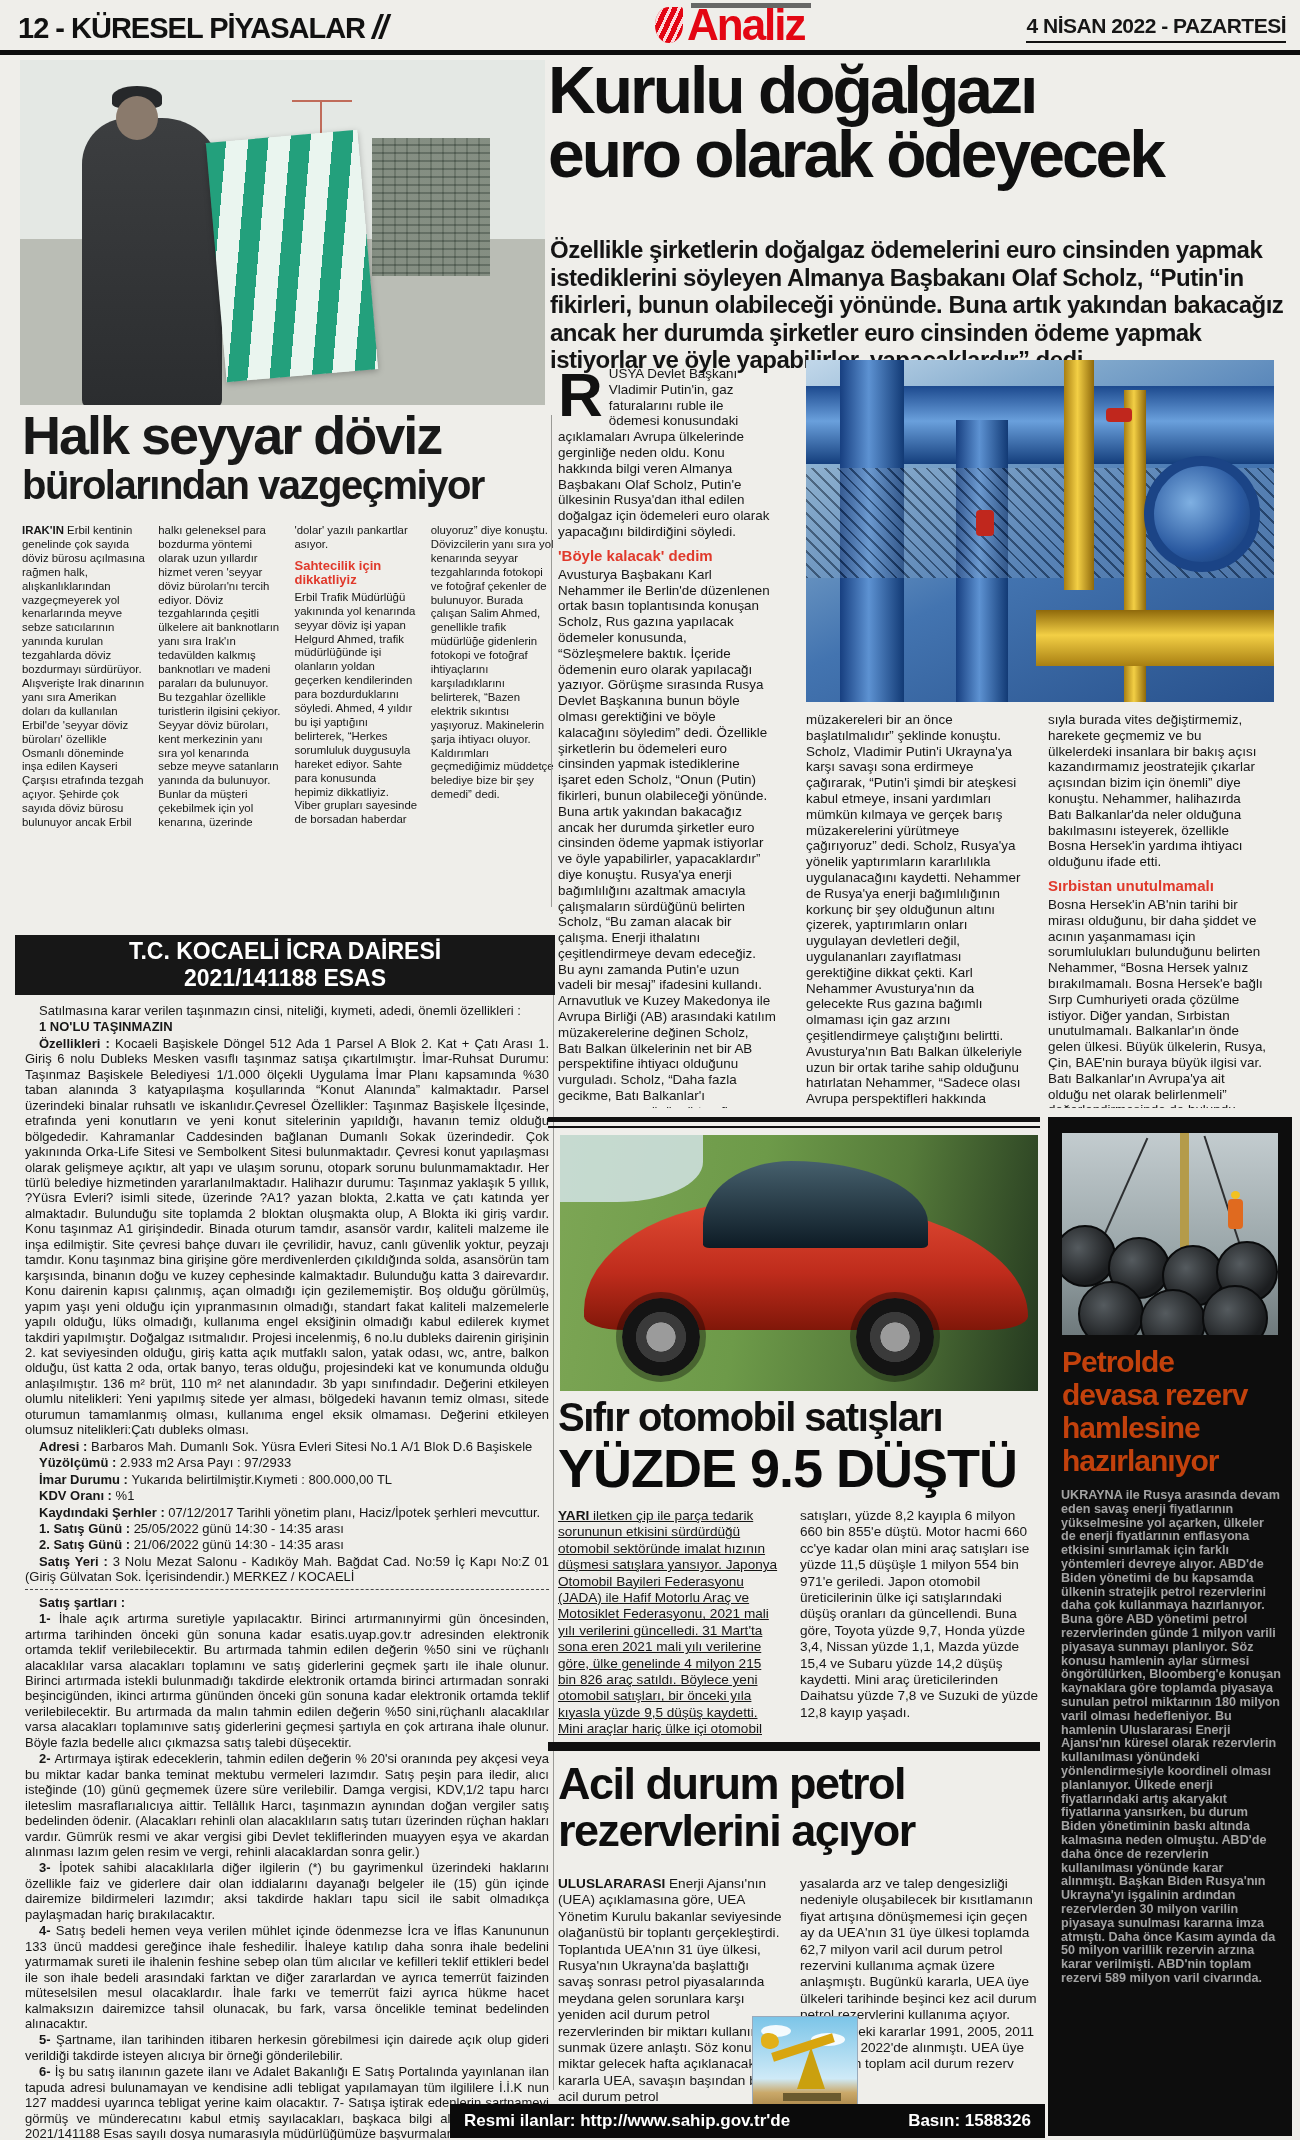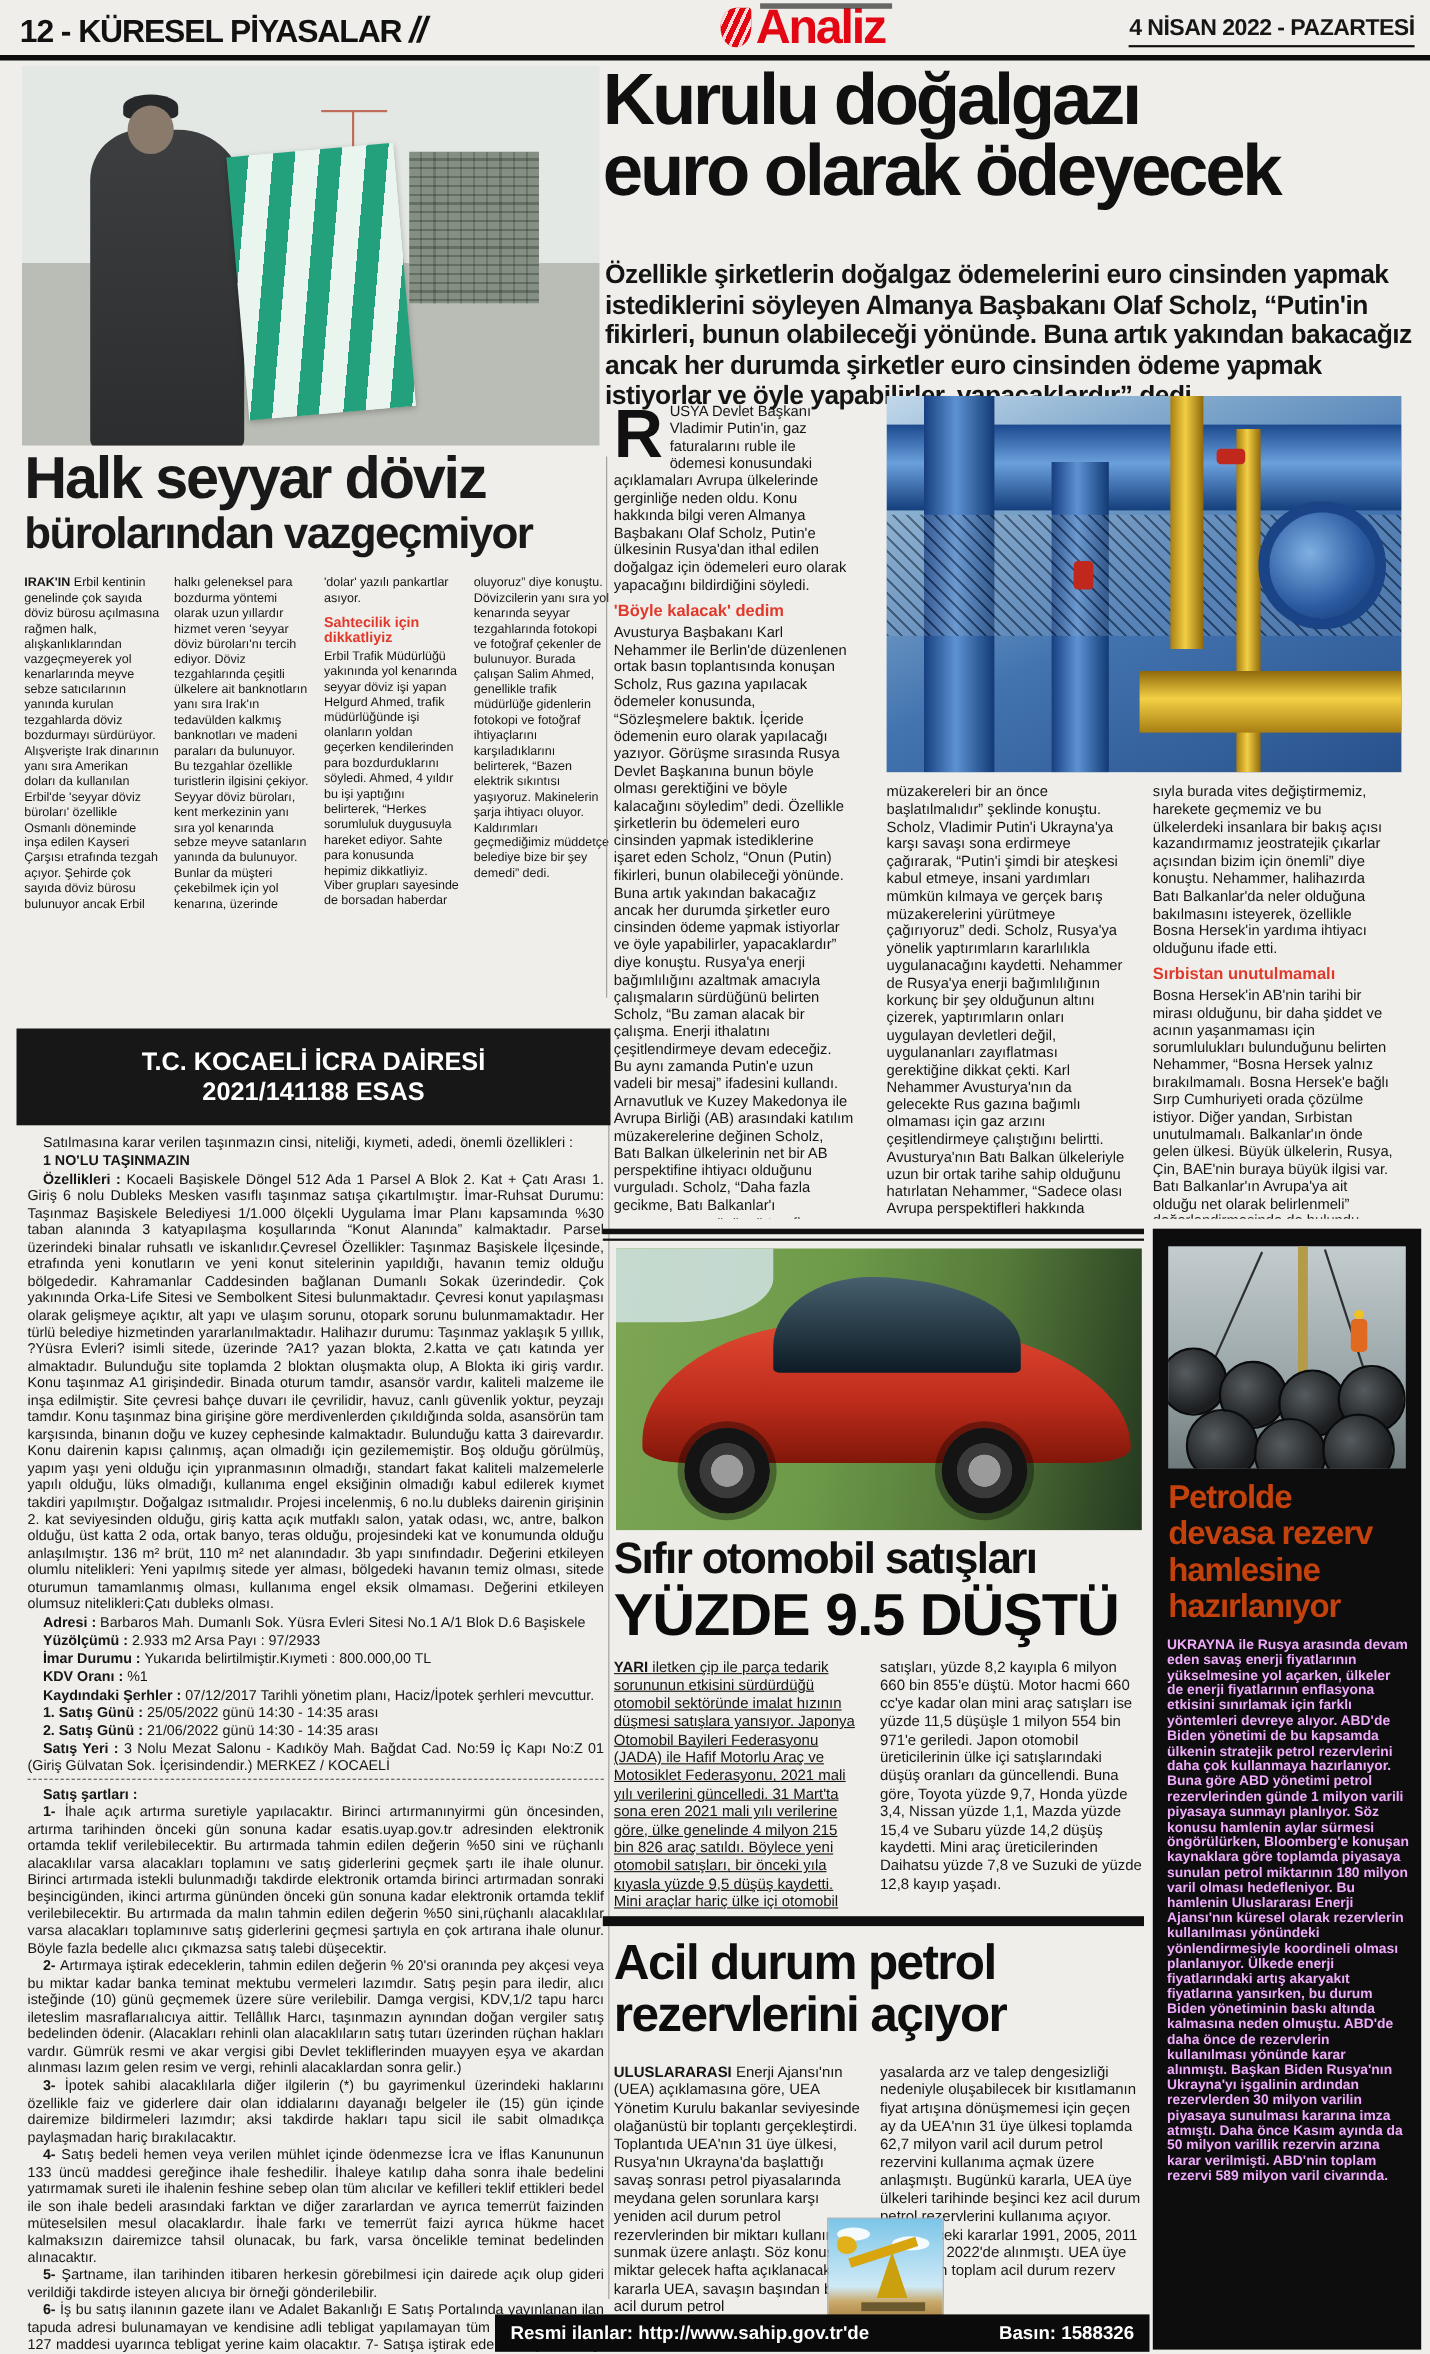--- a/index.html
+++ b/index.html
@@ -80,25 +80,25 @@
 
   
   .pet-box{left:1048px;top:1117px;width:244px;height:1019px;background:#0d0d0d;overflow:hidden;}
   .barrels-photo{position:absolute;left:14px;top:16px;width:216px;height:202px;background:linear-gradient(#c3cccf,#99a5a8 60%,#6e797c);overflow:hidden;}
   .mast{position:absolute;left:118px;top:0;width:9px;height:150px;background:#b49b4a;}
   .cable{position:absolute;width:2px;background:#2d2f31;}
   .barrel{position:absolute;border-radius:50%;background:radial-gradient(circle at 38% 36%,#555b5f,#1b1d1f 68%);border:2px solid #0a0b0c;}
   .worker{position:absolute;left:166px;top:66px;width:15px;height:30px;background:#e06a1f;border-radius:4px;}
   .worker:before{content:"";position:absolute;left:3px;top:-8px;width:9px;height:8px;background:#f2c120;border-radius:50%;}
   .pet-h{position:absolute;left:14px;top:228px;width:220px;color:#c2410c;font-size:30px;font-weight:800;letter-spacing:-1px;line-height:33px;}
-  .pet-body{position:absolute;left:13px;top:372px;width:220px;color:#f0abfc;font-size:12.6px;line-height:13.8px;font-weight:700;text-align:left;}
+  .pet-body{position:absolute;left:13px;top:372px;width:220px;color:#a3a3a3;font-size:12.6px;line-height:13.8px;font-weight:700;text-align:left;}
 
   
   .legal-box{left:15px;top:935px;width:540px;height:1160px;}
-  .legal-title{background:#171717;color:#fff;text-align:center;font-weight:800;font-size:23px;line-height:27px;padding:17px 4px;}
+  .legal-title{background:#171717;color:#fff;text-align:center;font-weight:800;font-size:23px;line-height:27px;padding:3px 4px;}
   .legal-body{padding:8px 6px 0 10px;font-size:13px;line-height:15.45px;text-align:justify;}
   .legal-body .para{text-indent:14px;}
   .dashes{border-top:1.5px dashed #444;margin:4px 0 4px 0;height:1px;}
 
   
   .footer-bar{left:450px;top:2104px;width:595px;height:34px;background:#0b0b0b;color:#fff;display:flex;align-items:center;justify-content:space-between;padding:0 14px;box-sizing:border-box;font-weight:800;font-size:17px;}
 </style>
 </head>
 <body>
 

